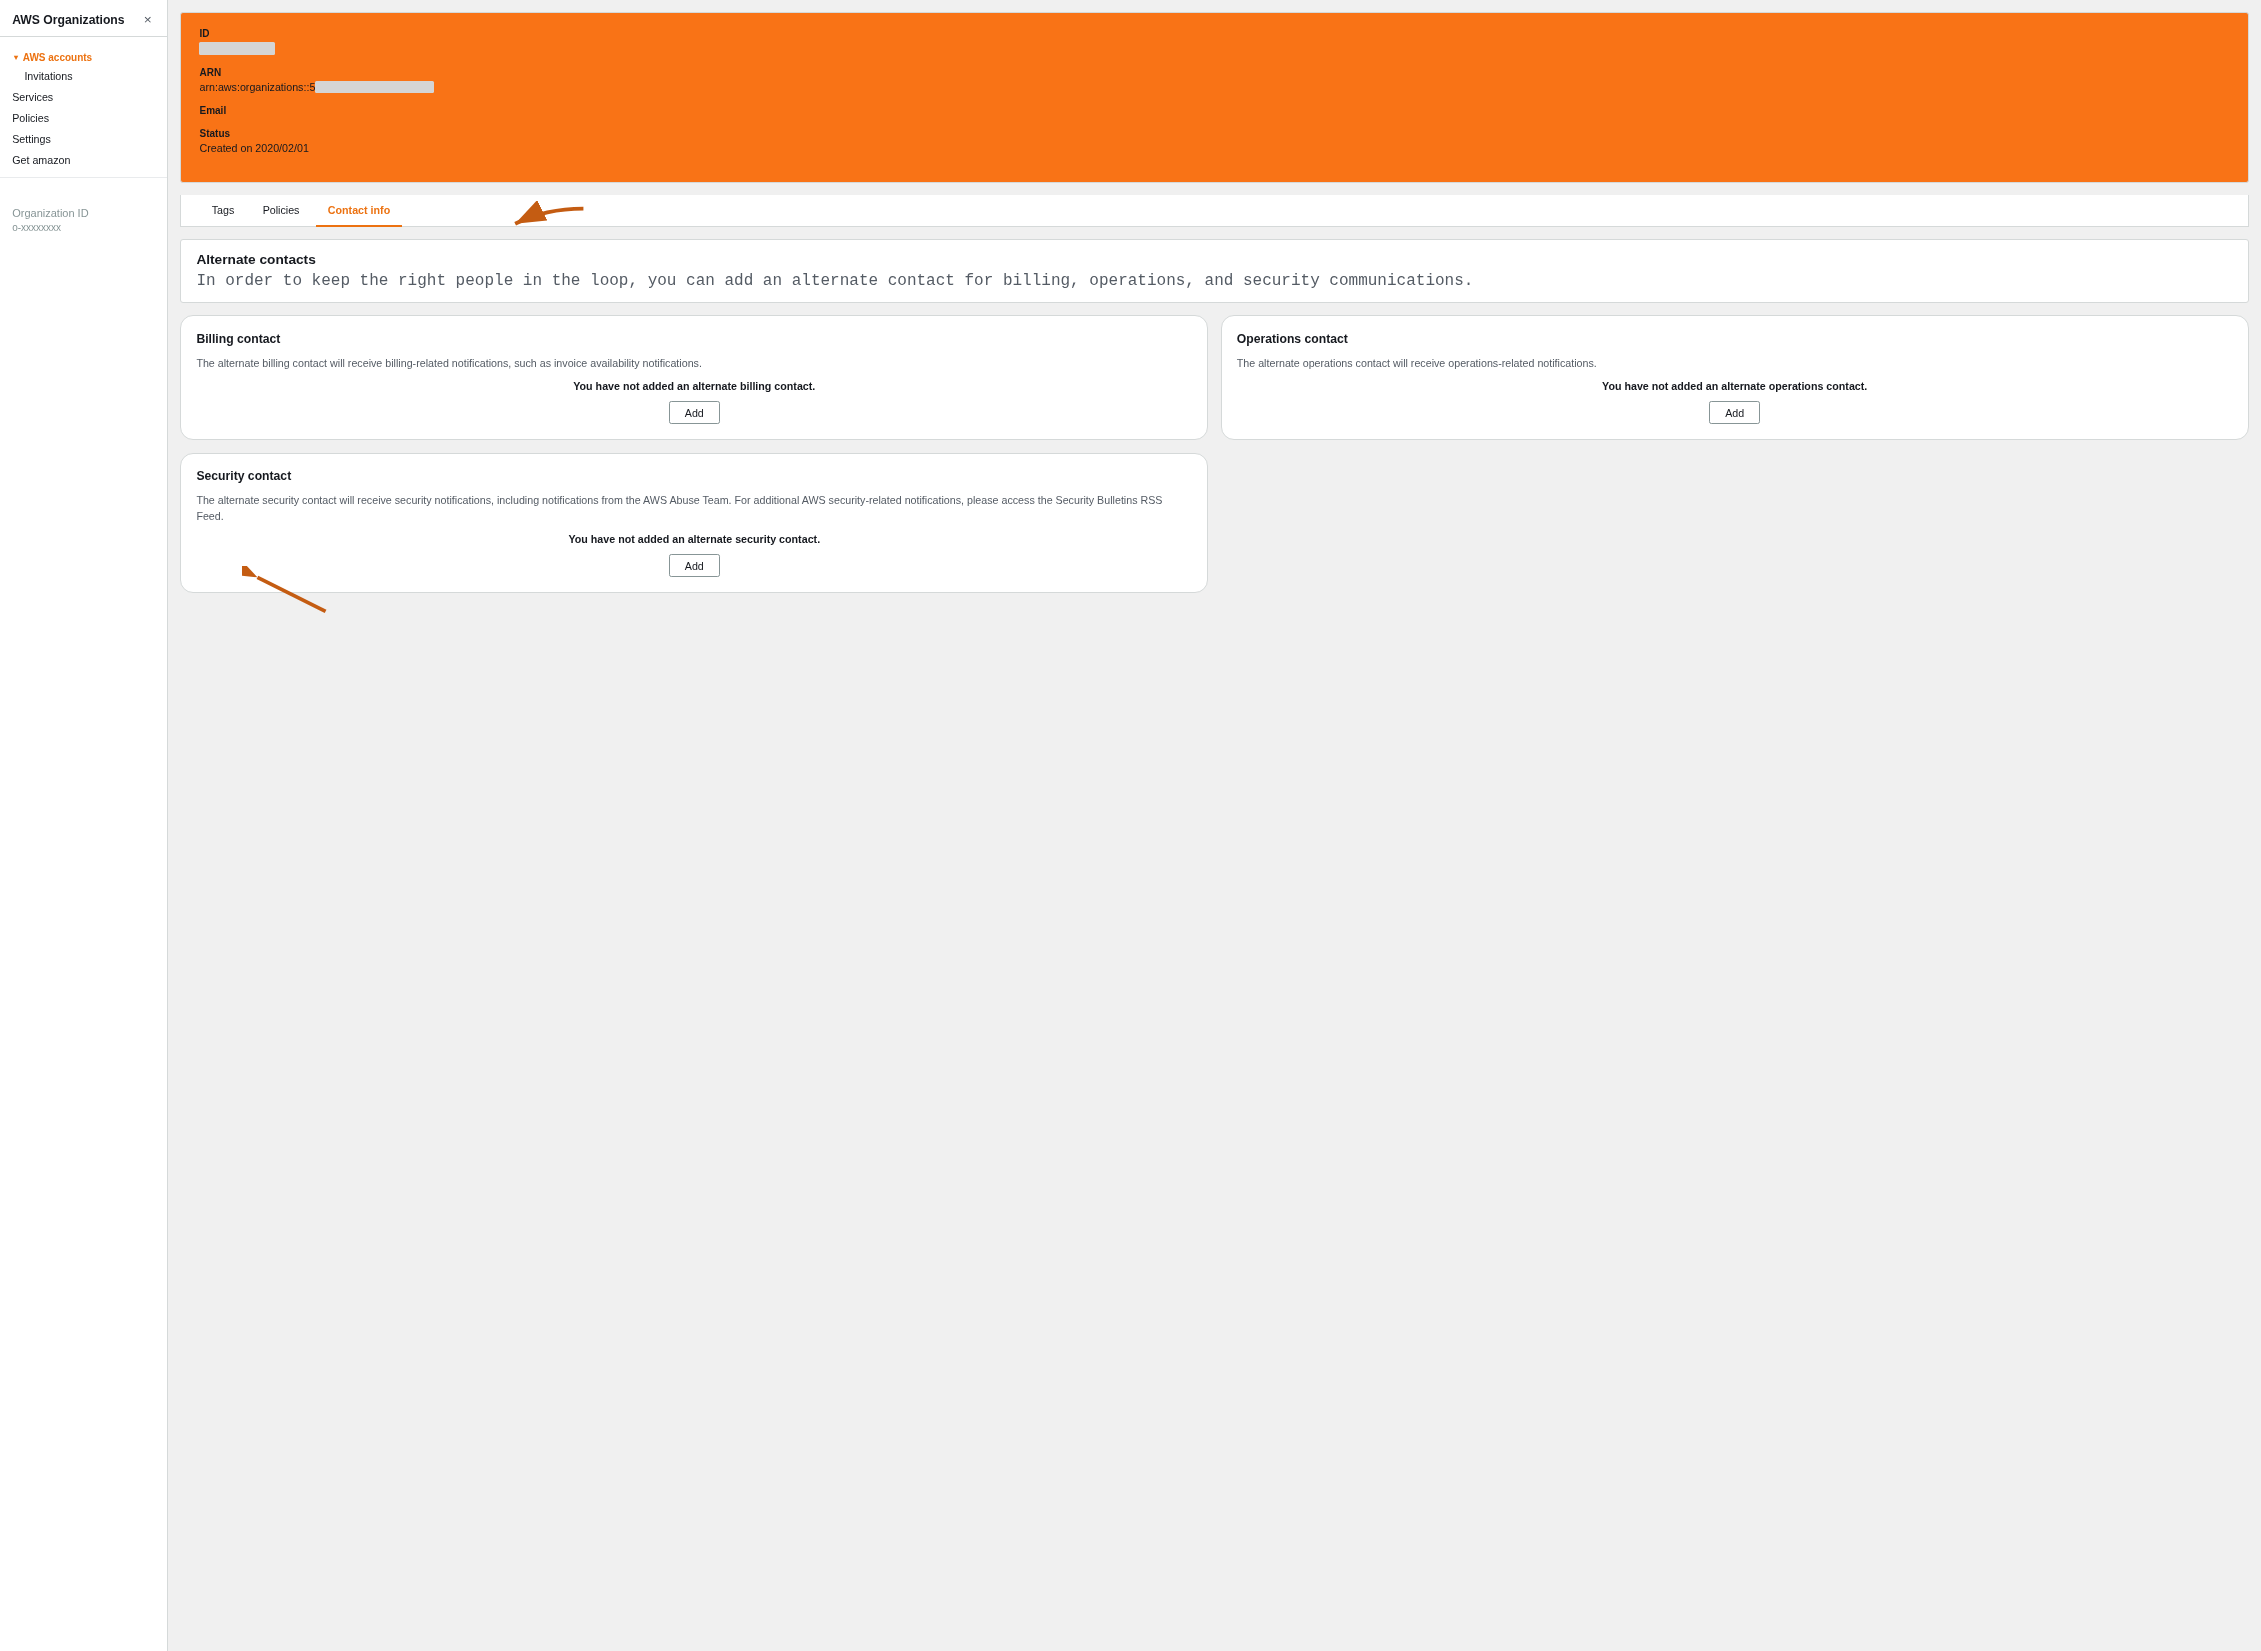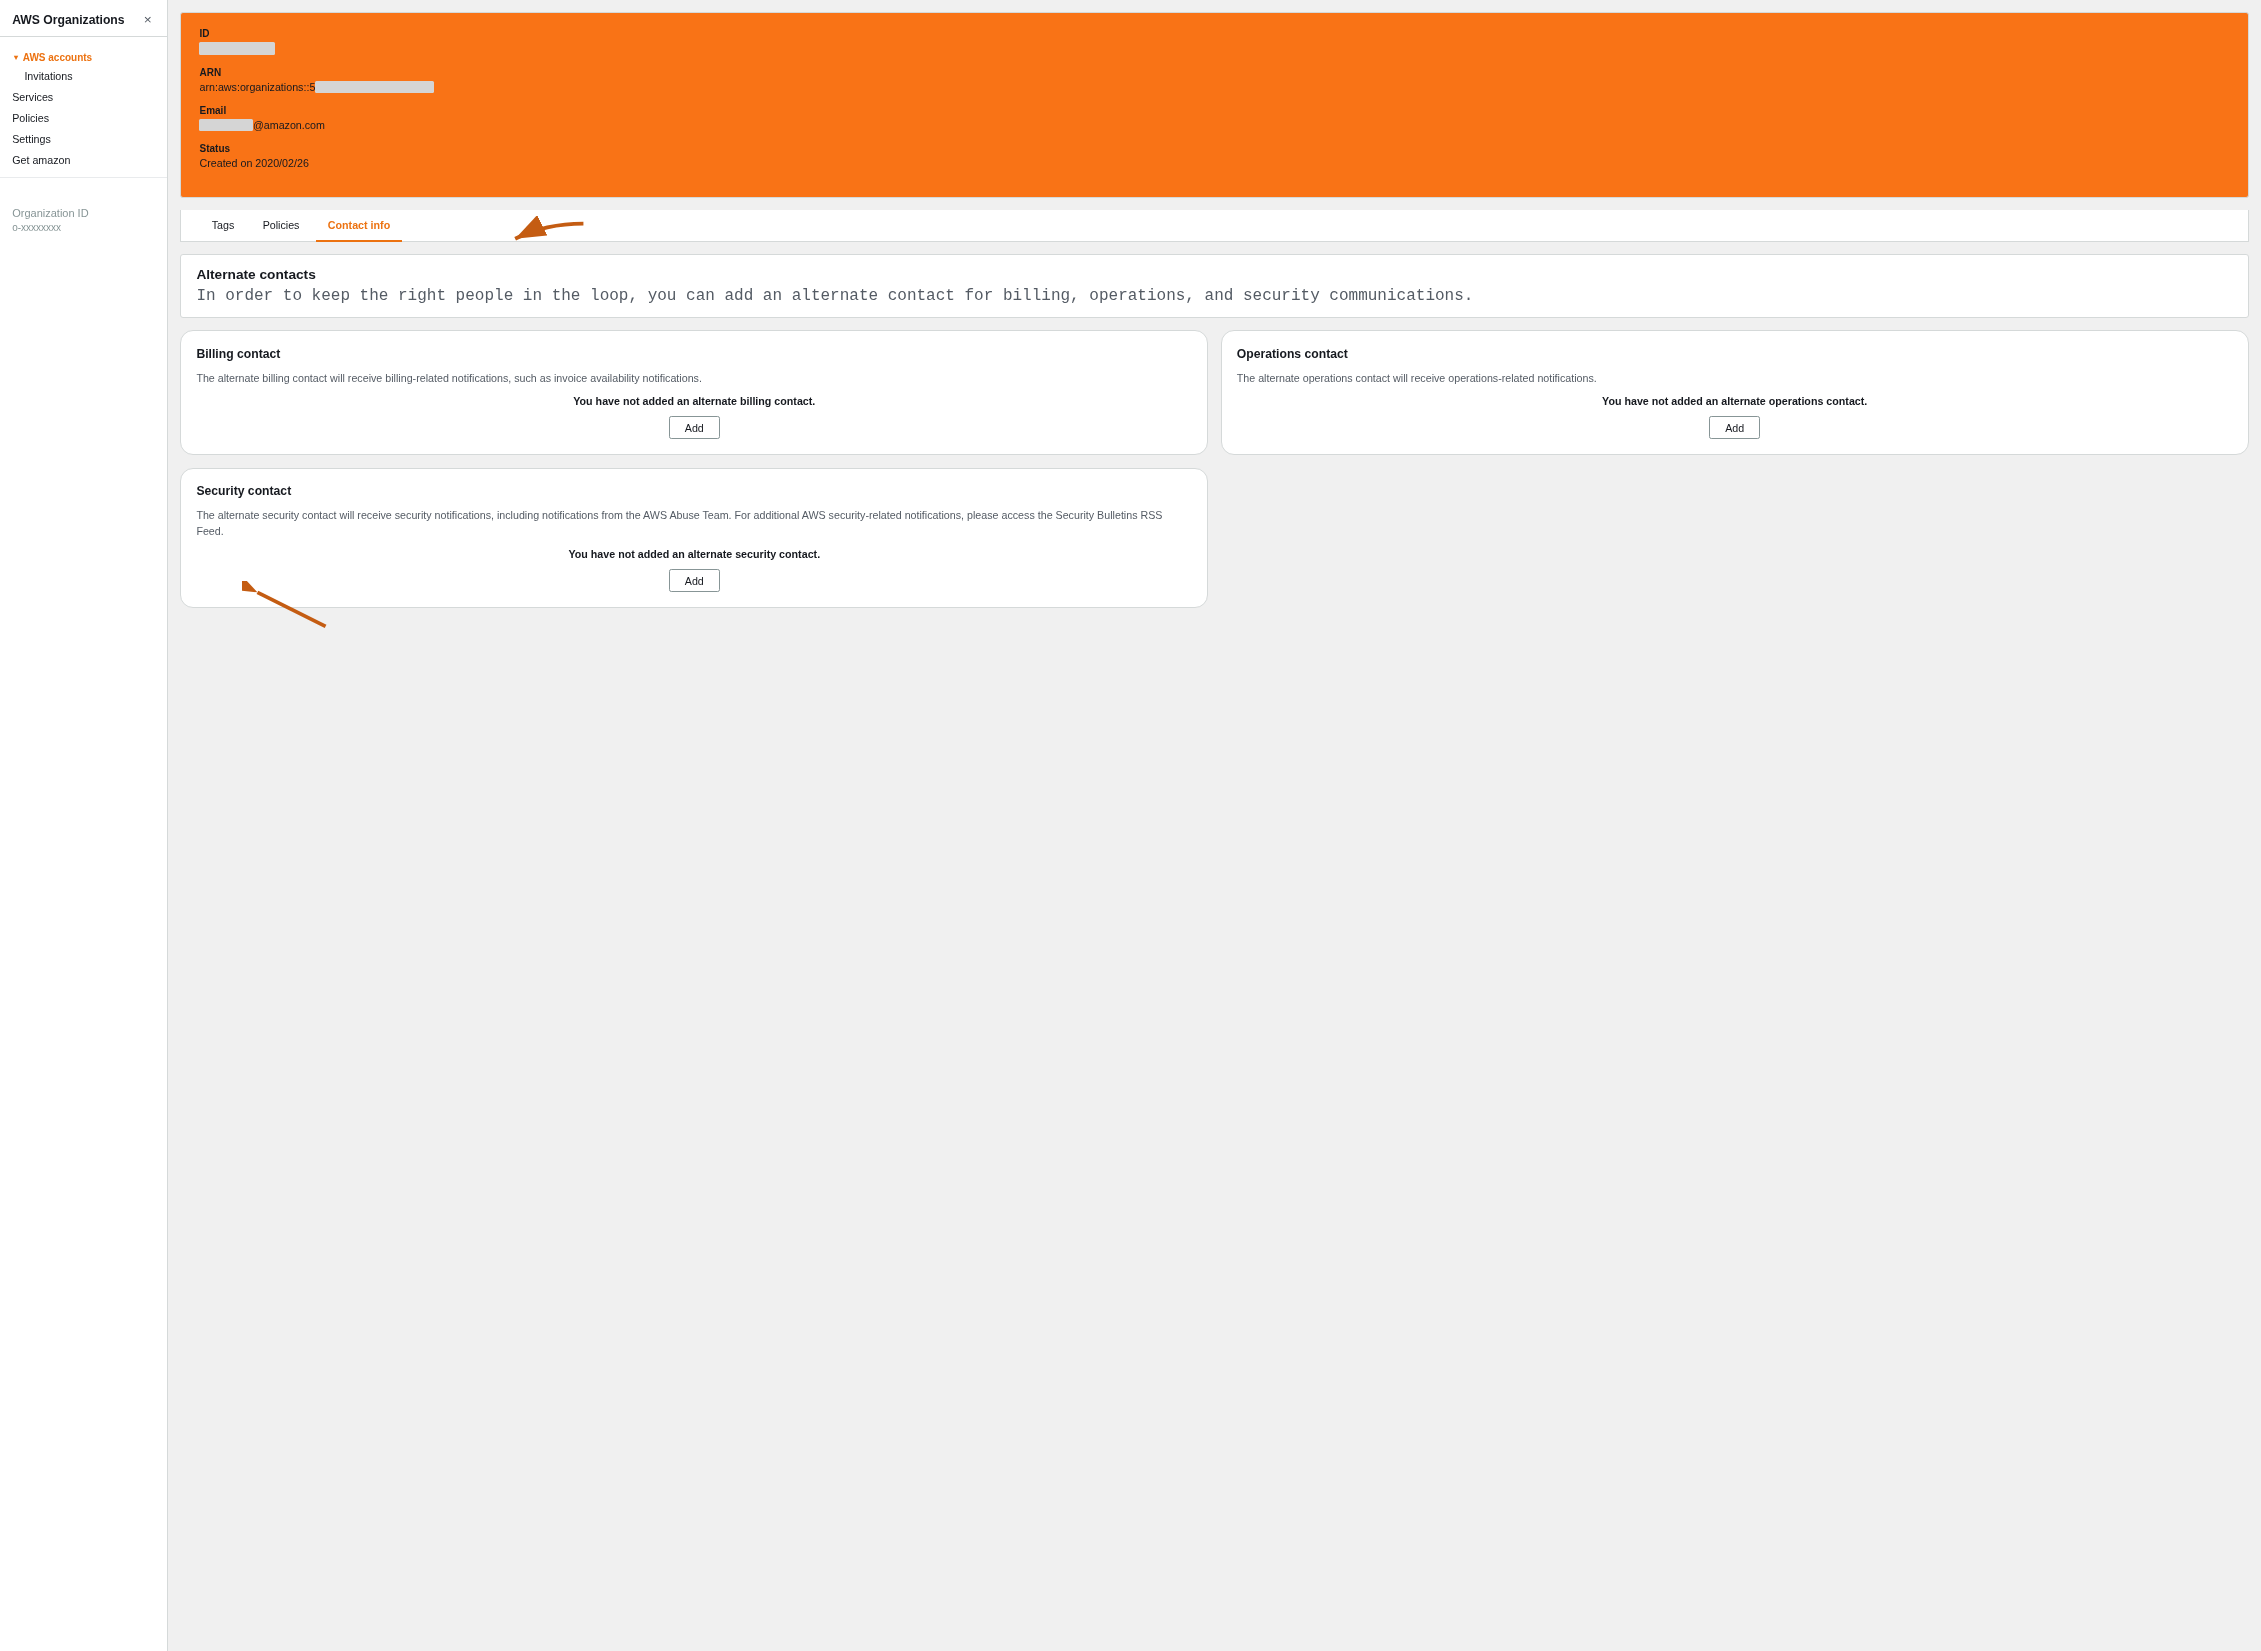--- a/index.html
+++ b/index.html
@@ -280,27 +280,24 @@
       <div class="detail-value blurred">&nbsp;&nbsp;&nbsp;&nbsp;&nbsp;&nbsp;&nbsp;&nbsp;&nbsp;&nbsp;&nbsp;&nbsp;&nbsp;&nbsp;&nbsp;&nbsp;&nbsp;&nbsp;&nbsp;&nbsp;&nbsp;</div>
     </div>
     <div class="detail-field">
       <div class="detail-label">ARN</div>
       <div class="detail-value">
         arn:aws:organizations::5<span style="background:#d5d5d5; color:#d5d5d5; border-radius:1.5px;">&nbsp;&nbsp;&nbsp;&nbsp;&nbsp;&nbsp;&nbsp;&nbsp;&nbsp;&nbsp;&nbsp;&nbsp;&nbsp;&nbsp;&nbsp;&nbsp;&nbsp;&nbsp;&nbsp;&nbsp;&nbsp;&nbsp;&nbsp;&nbsp;&nbsp;&nbsp;&nbsp;&nbsp;&nbsp;&nbsp;&nbsp;&nbsp;&nbsp;&nbsp;&nbsp;&nbsp;&nbsp;&nbsp;&nbsp;&nbsp;</span>
       </div>
     </div>
     <div class="detail-field">
       <div class="detail-label">Email</div>
-      <div class="detail-value">
-        <span style="background:#d5d5d5; color:#d5d5d5; border-radius:1.5px;">&nbsp;&nbsp;&nbsp;&nbsp;&nbsp;&nbsp;&nbsp;&nbsp;&nbsp;&nbsp;&nbsp;&nbsp;&nbsp;&nbsp;&nbsp;&nbsp;&nbsp;&nbsp;</span>@amazon.com
-      </div>
     </div>
     <div class="detail-field">
       <div class="detail-label">Status</div>
-      <div class="detail-value">Created on 2020/02/26</div>
+      <div class="detail-value">Created on 2020/02/01</div>
     </div>
   </div>
 
   <div class="tabs-arrow-wrapper">
     <div class="tabs-inner">
       <div class="tab">
         <span>Tags</span>
       </div>
       <div class="tab">
         <span>Policies</span>

